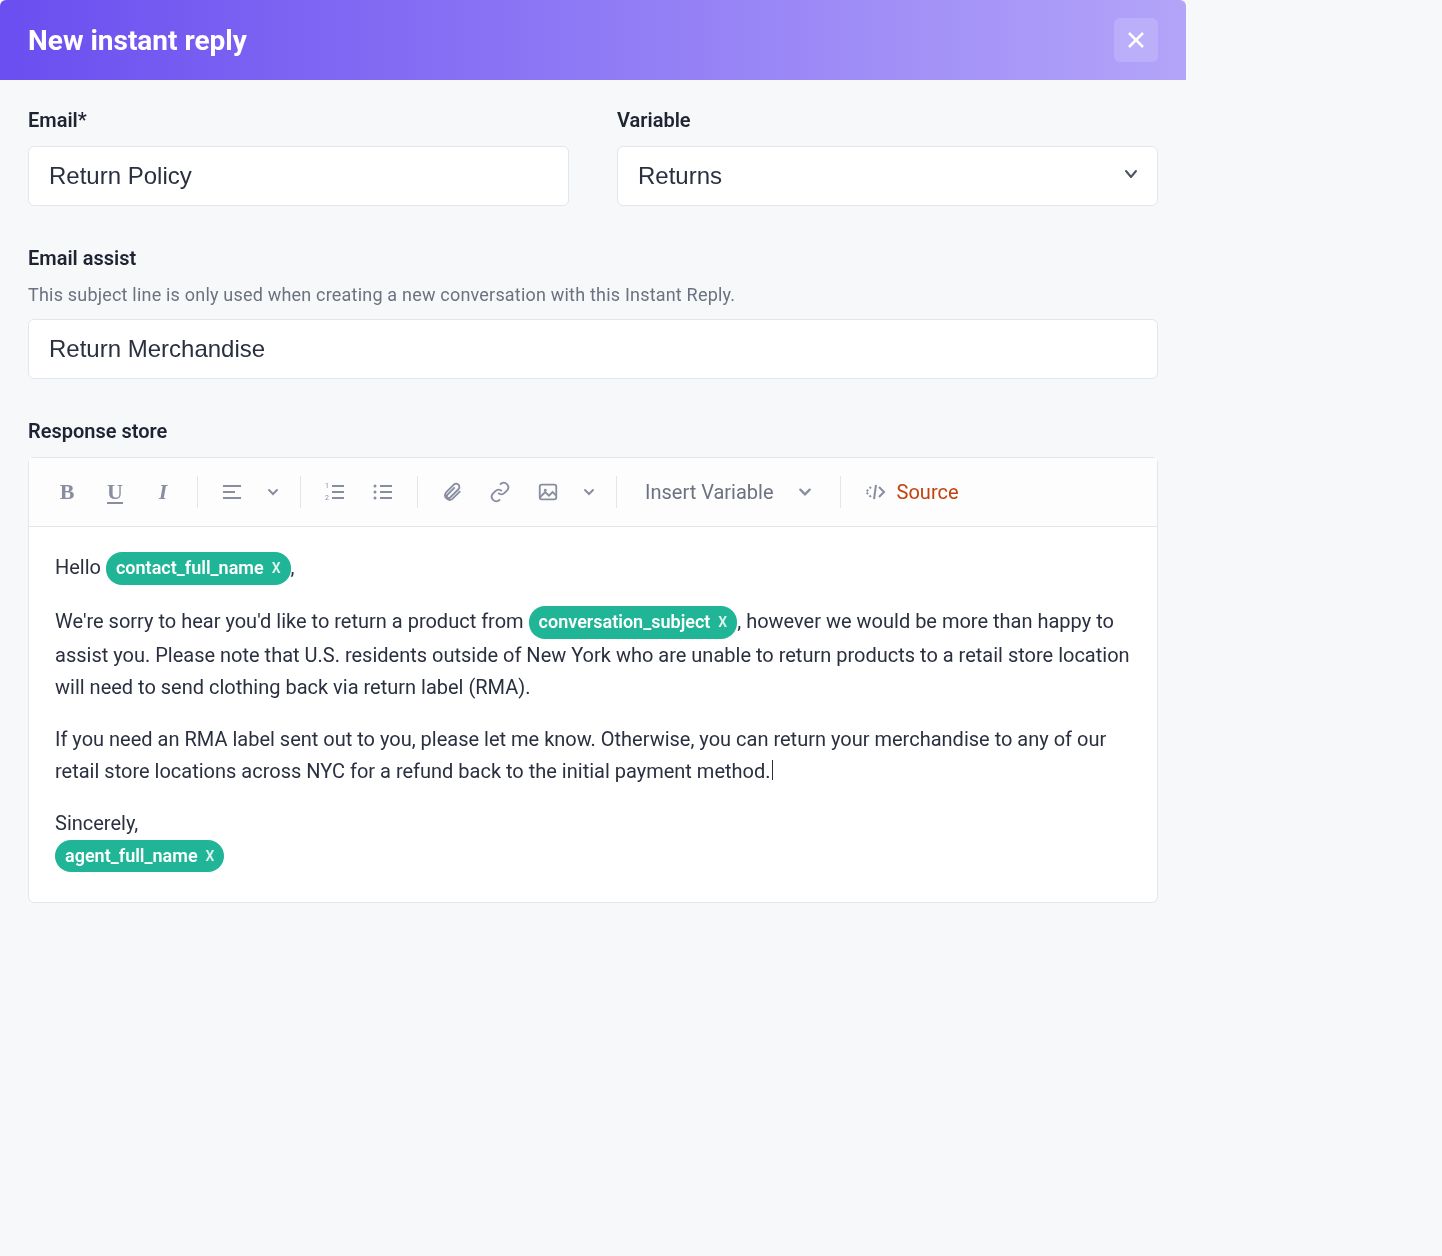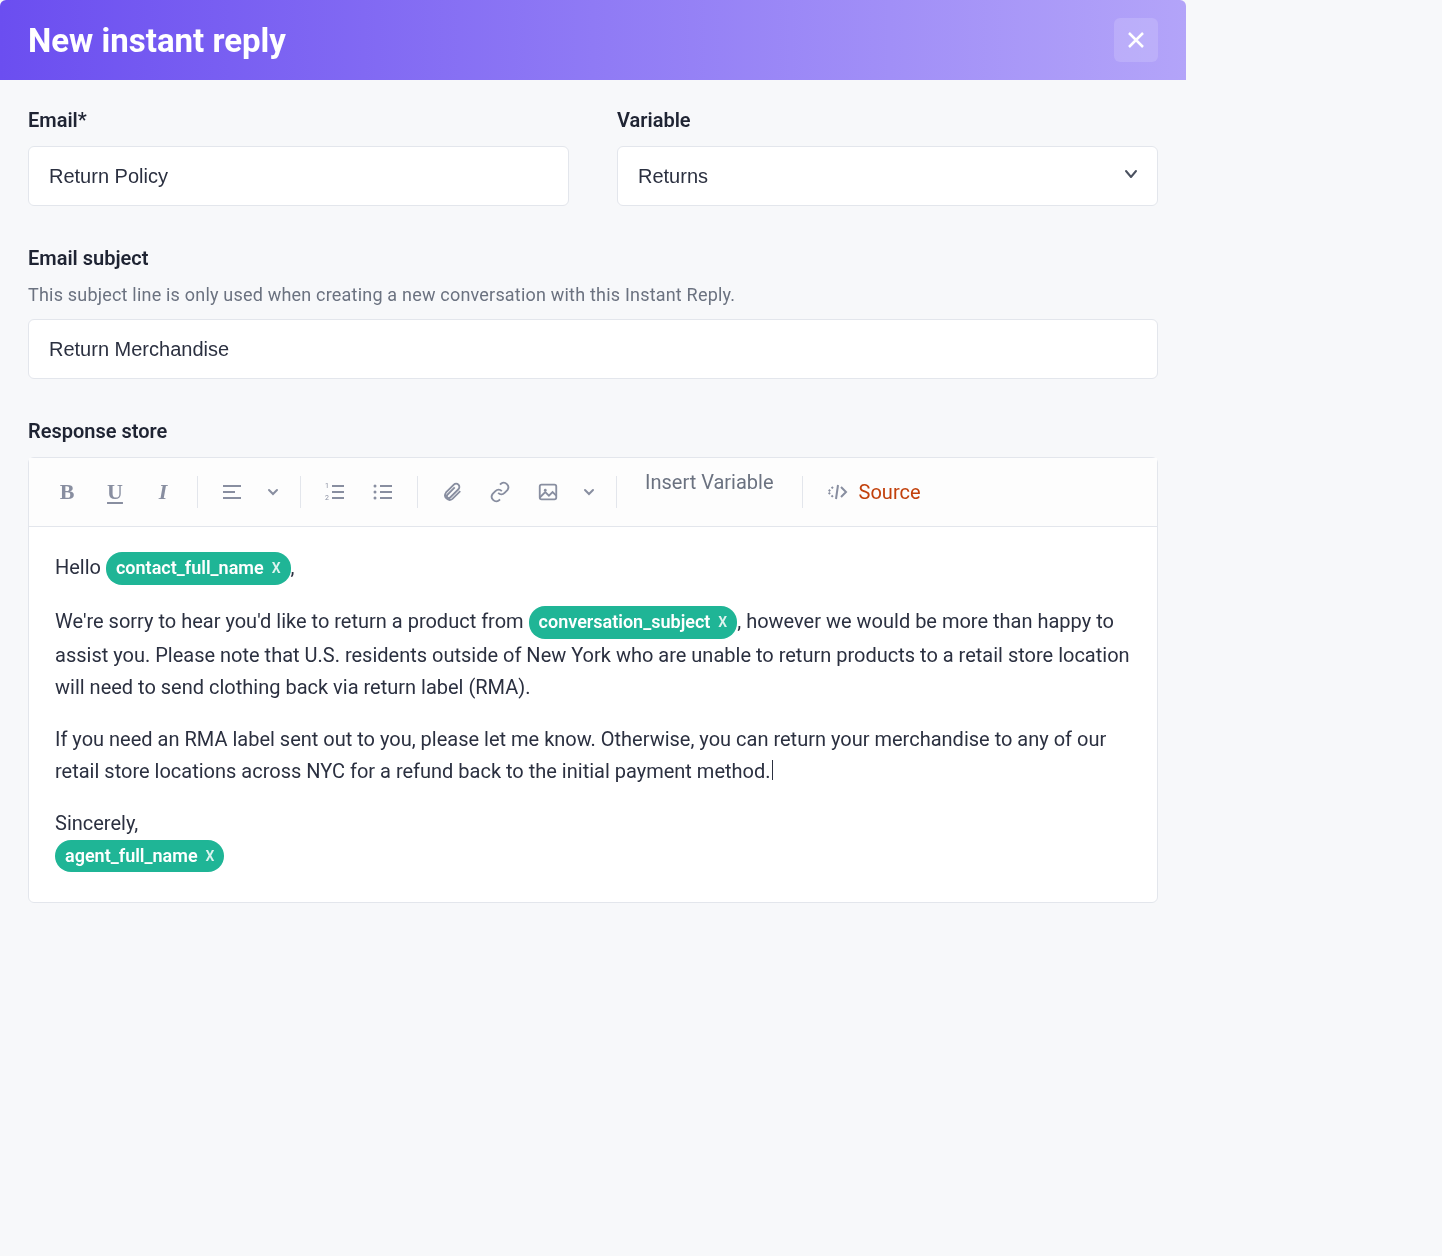--- a/index.html
+++ b/index.html
@@ -18,21 +18,21 @@
   }
   .header {
     background: linear-gradient(90deg, #6b4ef0 0%, #8f7af5 50%, #b3a4f9 100%);
     padding: 18px 28px;
     display: flex;
     align-items: center;
     justify-content: space-between;
   }
   .header-title {
     color: #fff;
-    font-size: 33px;
+    font-size: 28px;
     font-weight: 700;
   }
   .close-btn {
     width: 44px;
     height: 44px;
     border-radius: 6px;
     background: rgba(255,255,255,0.15);
     display: flex;
     align-items: center;
     justify-content: center;
@@ -62,21 +62,21 @@
     color: #6b7280;
     margin-bottom: 14px;
     letter-spacing: 0.2px;
   }
   .input {
     width: 100%;
     height: 60px;
     border: 1px solid #e3e6ec;
     border-radius: 6px;
     padding: 4px 20px;
-    font-size: 20px;
+    font-size: 24px;
     color: #2b3040;
     background: #fff;
     outline: none;
   }
   .select-wrap {
     position: relative;
   }
   .select-arrow {
     position: absolute;
     right: 18px;
@@ -129,21 +129,20 @@
   }
   .tb-insert {
     display: flex;
     align-items: center;
     gap: 24px;
     padding: 0 16px;
     height: 44px;
     cursor: pointer;
     color: #6b7280;
     font-size: 20px;
-    flex-direction: column;
   }
   .tb-source {
     display: flex;
     align-items: center;
     gap: 10px;
     padding: 0 10px;
     height: 44px;
     cursor: pointer;
     color: #c2410c;
     font-size: 20px;
@@ -212,21 +211,21 @@
           <span class="select-arrow">
             <svg width="18" height="18" viewBox="0 0 18 18" fill="none">
                 <path d="M4 6 L9 12 L14 6" stroke="#4b5260" stroke-width="2" stroke-linecap="round" stroke-linejoin="round"></path>
               </svg>
           </span>
         </div>
       </div>
     </div>
 
     <div class="section">
-      <div class="field-label">Email subject</div>
+      <div class="field-label">Email assist</div>
       <div class="field-help">This subject line is only used when creating a new conversation with this Instant Reply.</div>
       <input class="input" type="text" value="Return Merchandise" style="">
     </div>
 
     <div class="section">
       <div class="field-label">Response store</div>
 
       <div class="editor">
         <div class="toolbar">
           <div class="tb-btn">

